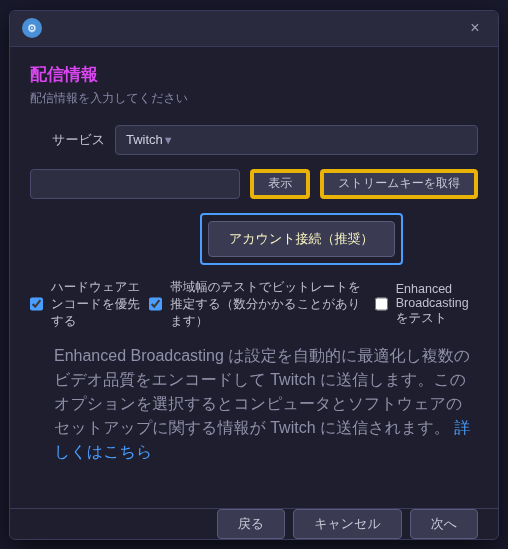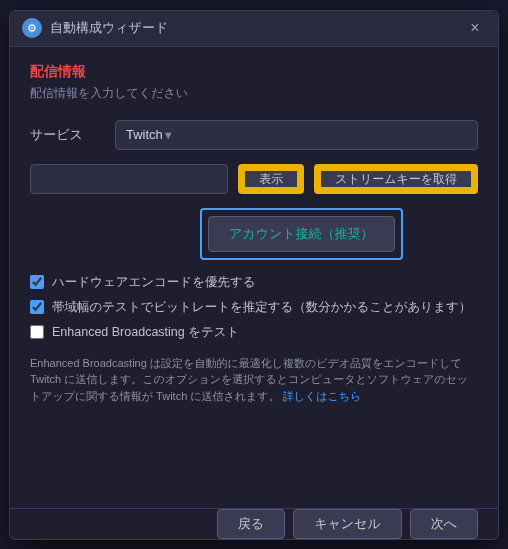--- a/index.html
+++ b/index.html
@@ -80,41 +80,42 @@
       display: flex;
       flex-direction: column;
       gap: 14px;
     }
 
     .section-header {
       margin-bottom: 4px;
     }
 
     .section-title {
-      font-size: 14px;
+      font-size: 17px;
       font-weight: bold;
-      color: #ef4444;
+      color: #d946ef;
     }
 
     .section-subtitle {
       font-size: 12px;
       color: #8888aa;
       margin-top: 4px;
     }
 
     .form-row {
       display: flex;
       align-items: center;
       gap: 10px;
     }
 
     .form-label {
       font-size: 13px;
       color: #c0c0d0;
       width: 75px;
+      text-align: right;
       flex-shrink: 0;
     }
 
     .service-select {
       flex: 1;
       height: 30px;
       background: #2e2e42;
       border: 1px solid #4a4a6a;
       border-radius: 4px;
       color: #d0d0e0;
@@ -139,21 +140,21 @@
       border-radius: 4px;
       color: #d0d0e0;
       padding: 0 8px;
       font-size: 13px;
     }
 
     .btn {
       height: 30px;
       padding: 0 14px;
       background: #3a3a52;
-      border: 7px solid #eab308;
+      border: 4px solid #eab308;
       border-radius: 4px;
       color: #c8c8d8;
       cursor: pointer;
       font-size: 12px;
       white-space: nowrap;
       font-family: inherit;
     }
 
     .account-connect-wrapper {
       border: 2px solid #4a9eff;
@@ -162,29 +163,29 @@
       margin-left: 85px;
       display: inline-block;
     }
 
     .account-connect-btn {
       height: 36px;
       padding: 0 20px;
       background: #3a3a52;
       border: 1px solid #5a5a7a;
       border-radius: 4px;
-      color: #14b8a6;
+      color: #fef9c3;
       cursor: pointer;
       font-size: 13px;
       font-family: inherit;
     }
 
     .checkbox-group {
       display: flex;
-      flex-direction: column;
+      flex-direction: row;
       gap: 8px;
       margin-left: 0;
     }
 
     .checkbox-row {
       display: flex;
       align-items: center;
       gap: 8px;
       cursor: pointer;
     }
@@ -196,23 +197,24 @@
       cursor: pointer;
     }
 
     .checkbox-label {
       font-size: 12.5px;
       color: #c0c0d0;
       cursor: pointer;
     }
 
     .info-text {
-      font-size: 11px;
+      font-size: 16px;
       color: #9090aa;
       line-height: 1.5;
+      margin-left: 24px;
     }
 
     .info-text a {
       color: #4a9eff;
       text-decoration: none;
     }
 
     .footer {
       padding: 0 20px;
       display: flex;
@@ -234,21 +236,20 @@
     }
   </style>
 </head>
 <body>
 
 <div class="dialog">
 
   <div class="title-bar">
     <div class="title-bar-left">
       <div class="title-icon">⚙</div>
-      <span class="title-text">自動構成ウィザード</span>
     </div>
     <button class="close-btn">×</button>
   </div>
 
   <div class="content">
 
     <div class="section-header">
       <div class="section-title">配信情報</div>
       <div class="section-subtitle">配信情報を入力してください</div>
     </div>

